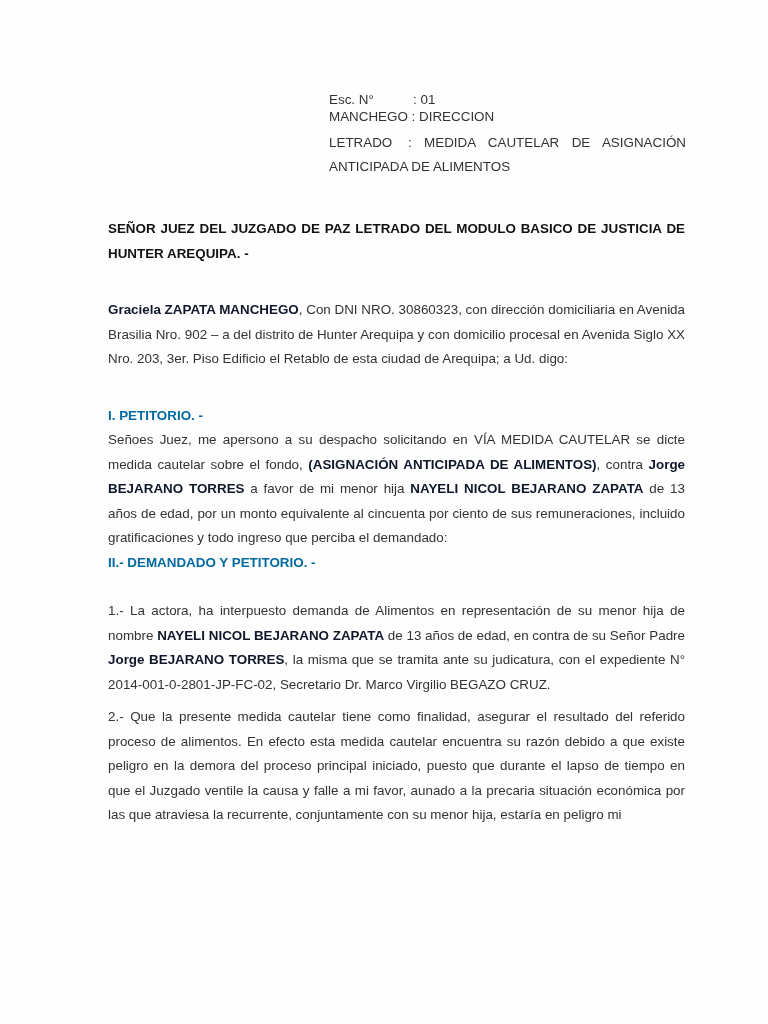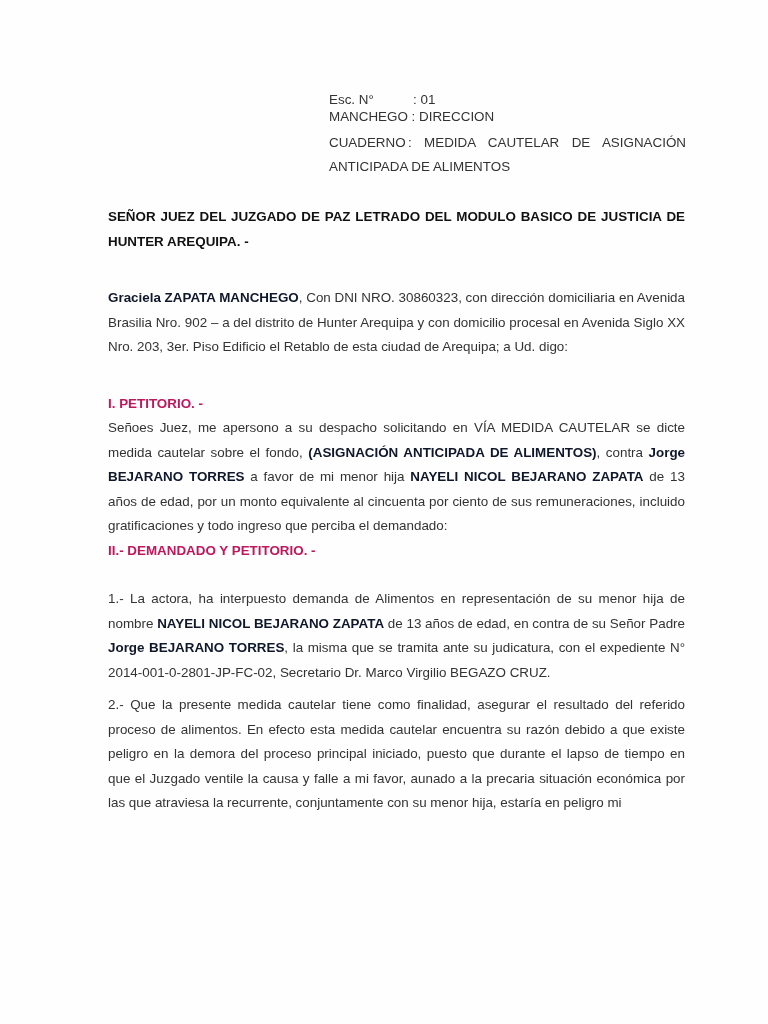--- a/index.html
+++ b/index.html
@@ -13,44 +13,44 @@
     .header-block {
       position: absolute; left: 329px; top: 91px; width: 357px;
       font-size: 13.4px; color: #333;
     }
     .hrow { line-height: 17px; white-space: nowrap; }
     .hrow .k { display: inline-block; }
     .hrow.esc .k { width: 84px; }
     .solicito { margin-top: 6px; line-height: 24px; text-align: justify; }
     .solicito .k { display: inline-block; width: 79px; }
     .body {
-      position: absolute; left: 108px; top: 205px; width: 577px;
+      position: absolute; left: 108px; top: 217px; width: 577px;
       font-size: 13.4px; line-height: 24.5px; color: #333;
     }
     .p { text-align: justify; margin: 0; }
     b { color: #0f172a; font-weight: bold; }
     .addressee { font-weight: bold; color: #111; }
     .gap-lg { height: 24px; }
     .gap-sm { height: 8px; }
-    .heading { font-weight: bold; color: #be185d; }
+    .heading { font-weight: bold; color: #0369a1; }
   </style>
 </head>
 <body>
 
 <div class="page">
 
   <div class="header-block">
     <div class="hrow esc">
       <span class="k">Esc. N°</span><span>: 01</span>
     </div>
     <div class="hrow">
       <span>MANCHEGO</span> <span>: DIRECCION</span>
     </div>
     <div class="solicito">
-      <span class="k">CUADERNO</span><span>: MEDIDA CAUTELAR DE ASIGNACIÓN ANTICIPADA DE ALIMENTOS</span>
+      <span class="k">LETRADO</span><span>: MEDIDA CAUTELAR DE ASIGNACIÓN ANTICIPADA DE ALIMENTOS</span>
     </div>
   </div>
 
   <div class="body">
     <p class="p addressee">SEÑOR JUEZ DEL JUZGADO DE PAZ LETRADO DEL MODULO BASICO DE JUSTICIA DE  HUNTER AREQUIPA. -</p>
 
     <div class="gap-lg"></div>
     <div class="gap-sm"></div>
 
     <p class="p"><b>Graciela ZAPATA MANCHEGO</b><span>, Con DNI NRO. 30860323, con dirección domiciliaria en Avenida Brasilia Nro. 902 – a del distrito de Hunter Arequipa y con domicilio procesal en Avenida Siglo XX Nro.  203, 3er. Piso Edificio el Retablo de esta ciudad de Arequipa; a Ud. digo:</span></p>

